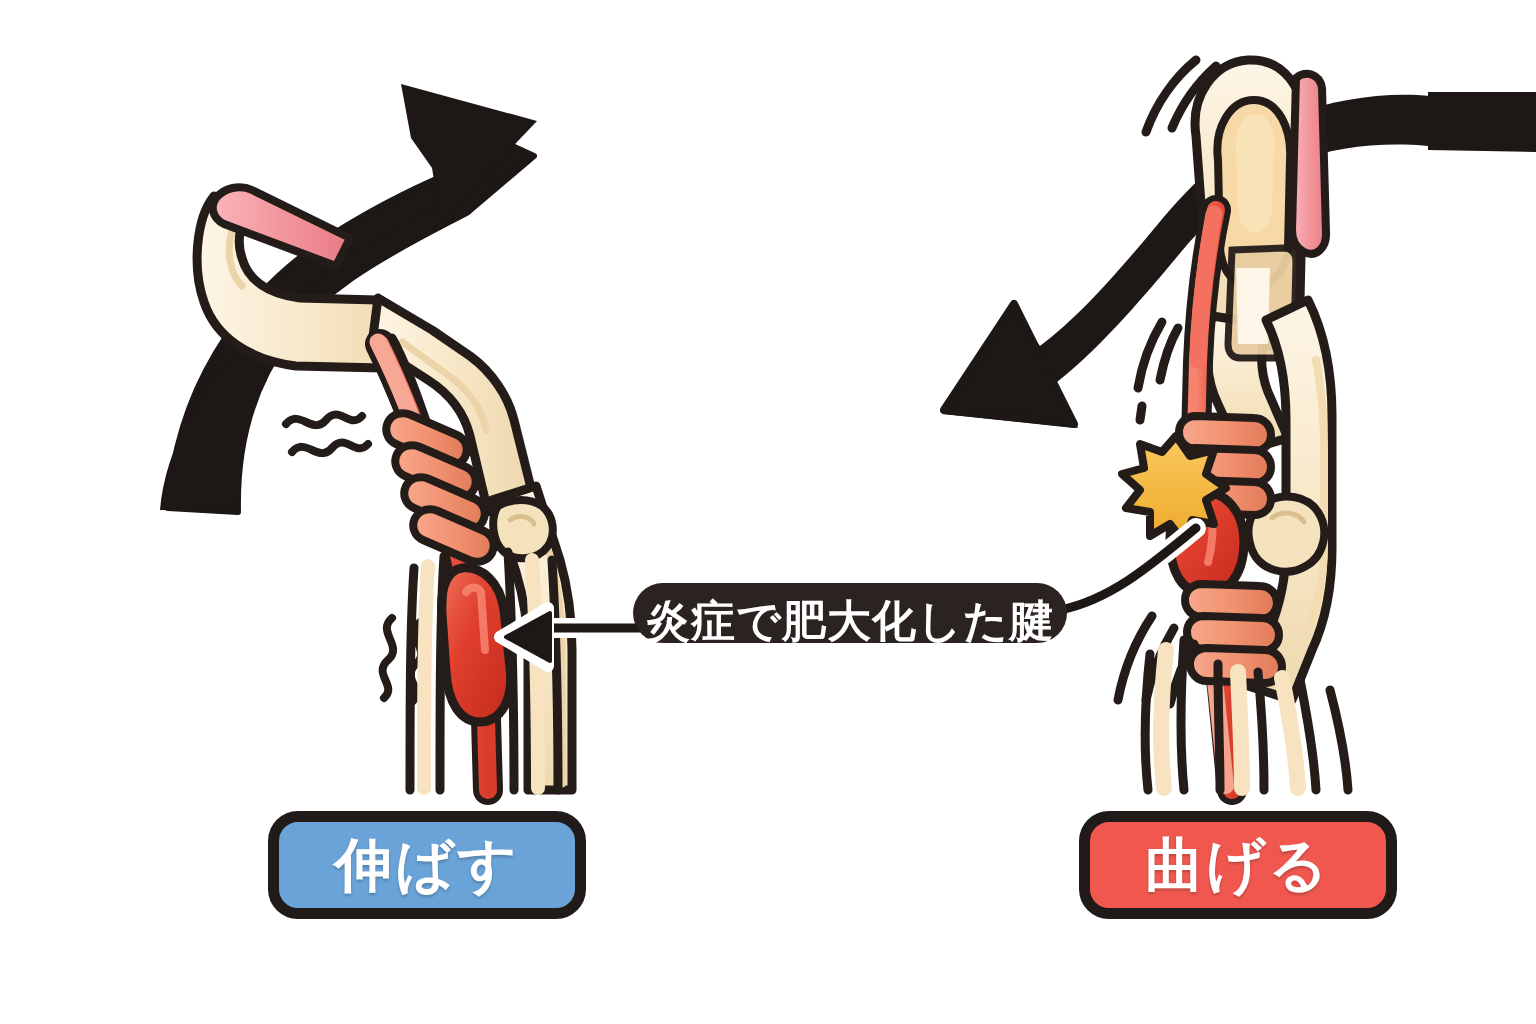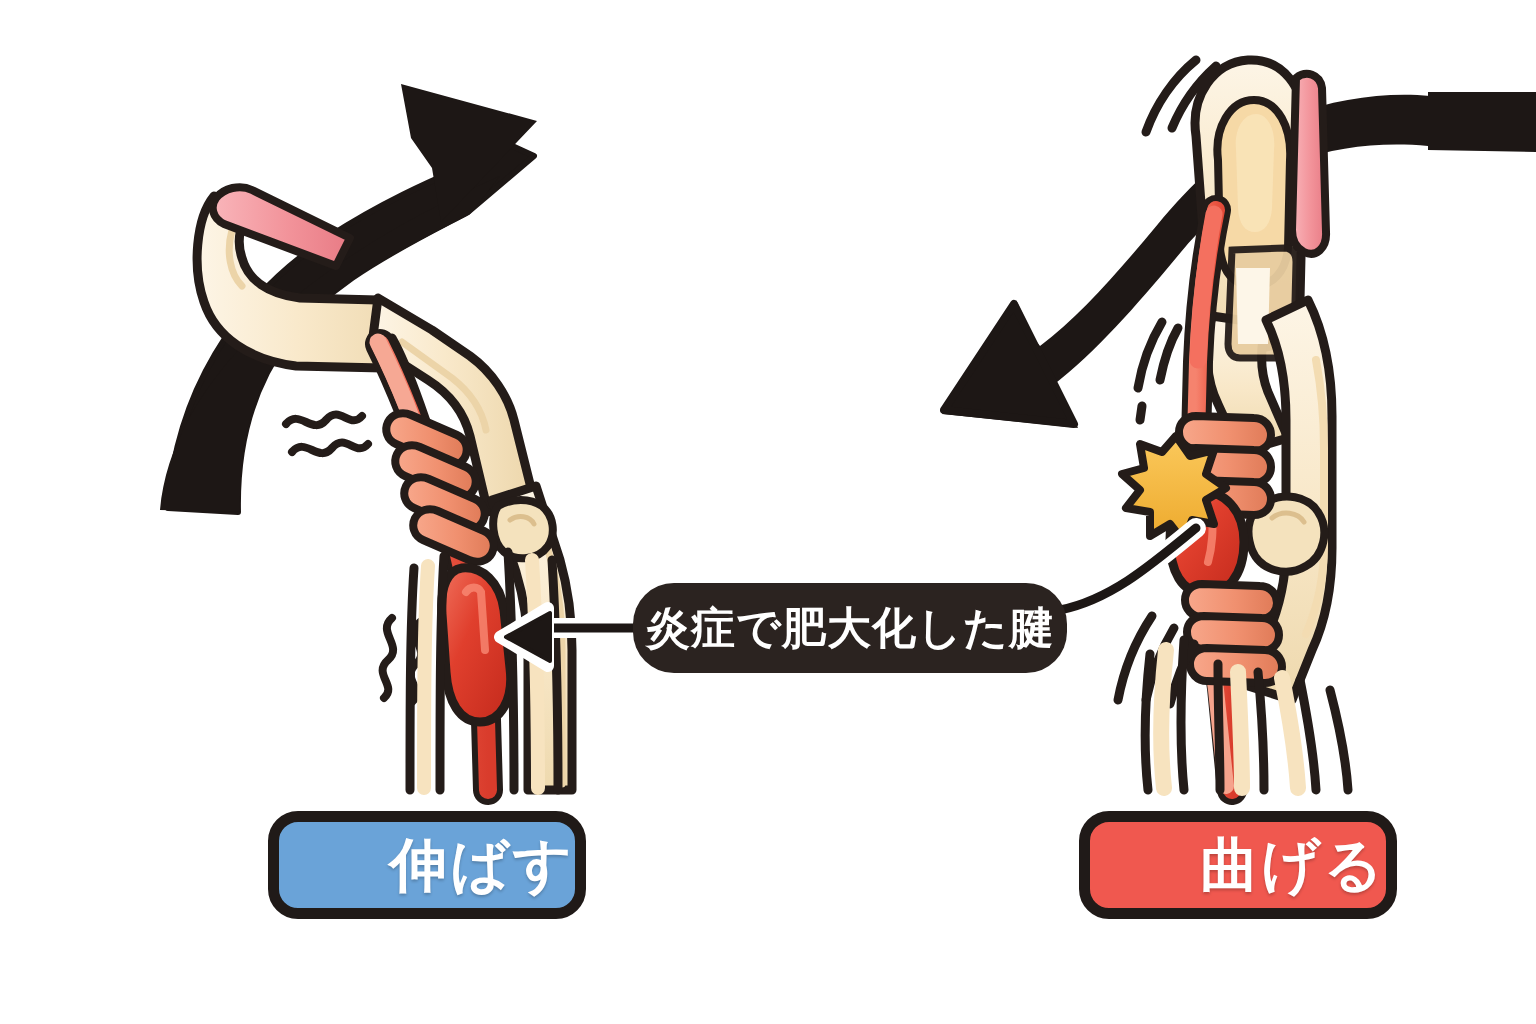--- a/index.html
+++ b/index.html
@@ -28,25 +28,25 @@
     height: 1024px;
     display: block;
   }
 
   
   .callout {
     position: absolute;
     left: 633px;
     top: 583px;
     width: 434px;
-    height: 90px;
+    height: 60px;
     background: #2b2320;
     border-radius: 41px;
     display: flex;
-    align-items: center;
+    align-items: flex-end;
     justify-content: center;
     box-sizing: border-box;
     z-index: 6;
   }
   .callout-text {
     color: #ffffff;
     font-size: 44px;
     font-weight: bold;
     letter-spacing: 1px;
     line-height: 1;
@@ -57,21 +57,21 @@
   
   .btn {
     position: absolute;
     box-sizing: border-box;
     width: 318px;
     height: 108px;
     border-radius: 30px;
     border: 11px solid #201a18;
     display: flex;
     align-items: center;
-    justify-content: flex-end;
+    justify-content: center;
     z-index: 6;
   }
   .btn-label {
     color: #ffffff;
     font-size: 58px;
     font-weight: bold;
     line-height: 1;
     letter-spacing: 3px;
     white-space: nowrap;
     text-shadow: 0 2px 3px rgba(0,0,0,0.22);

